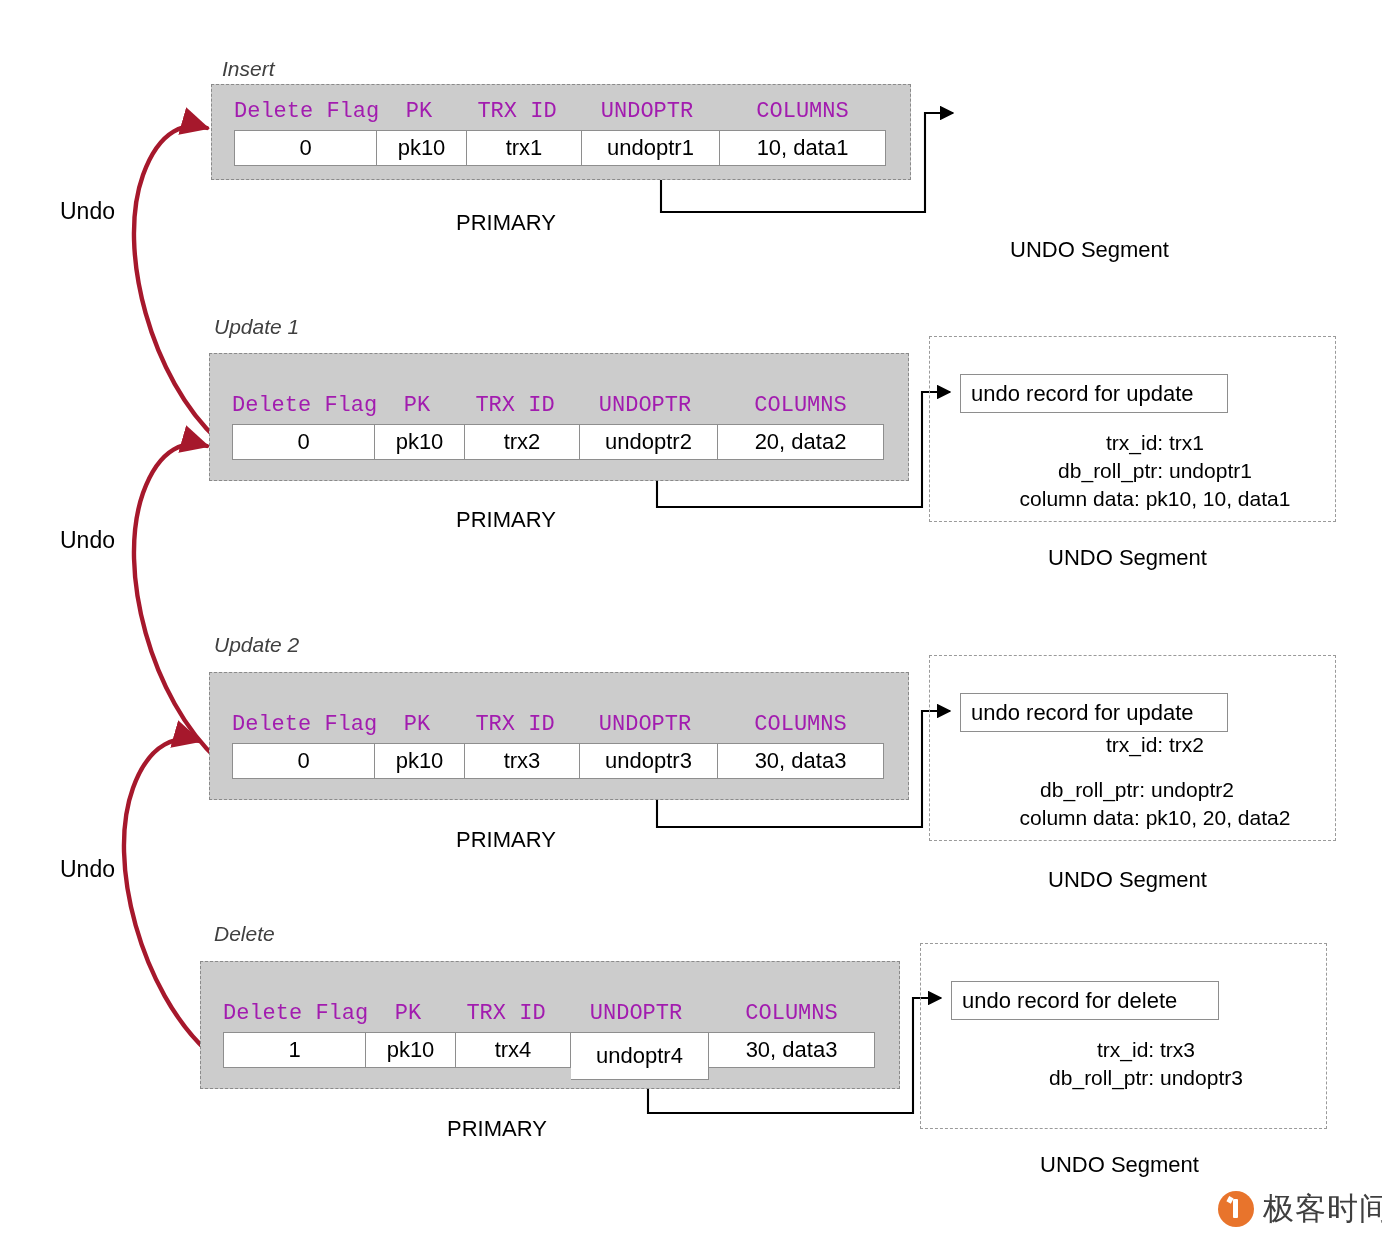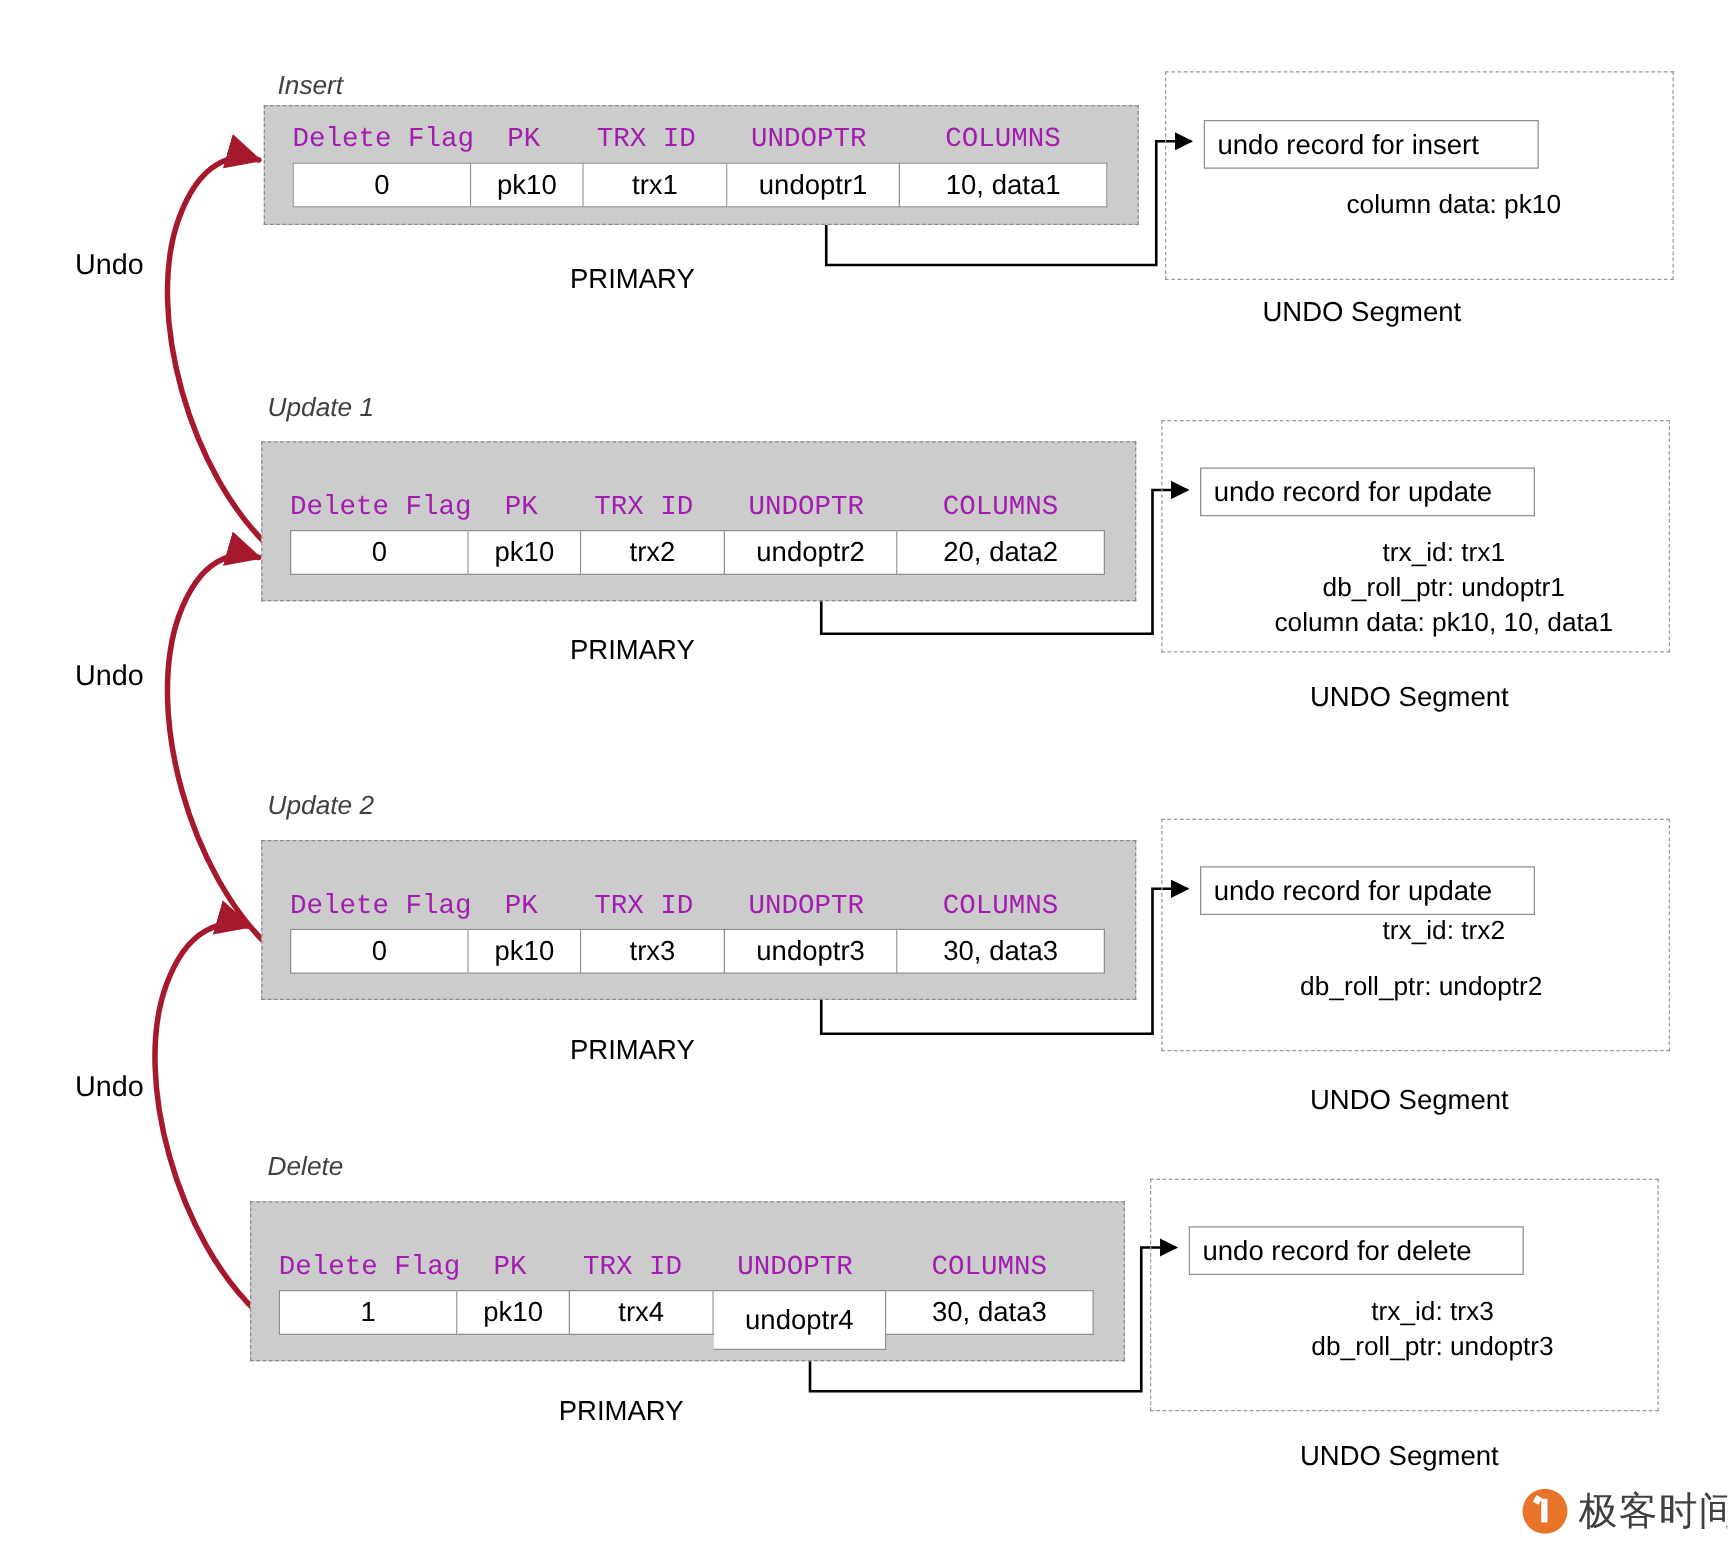--- a/index.html
+++ b/index.html
@@ -215,24 +215,20 @@
     </div>
     <div class="data-cell" style="left:22px;  top:45px; width:143px; height:36px;">0</div>
     <div class="data-cell" style="left:165px; top:45px; width:90px;  height:36px;">pk10</div>
     <div class="data-cell" style="left:255px; top:45px; width:115px; height:36px;">trx1</div>
     <div class="data-cell" style="left:370px; top:45px; width:138px; height:36px;">undoptr1</div>
     <div class="data-cell" style="left:508px; top:45px; width:166px; height:36px;">10,  data1</div>
   </div>
 
   <div class="abs primary-caption" style="left:456px; top:212px;">PRIMARY</div>
 
-  <div class="abs undo-seg" style="left:932px; top:57px; width:407px; height:167px;">
-    <div class="undo-rec-box" style="left:30px; top:38px; width:268px; height:39px;">undo record for insert</div>
-    <div class="undo-detail" style="left:80px; top:92px; width:300px;">column data: pk10</div>
-  </div>
   <div class="abs seg-caption" style="left:1010px; top:239px;">UNDO Segment</div>
 
   <div class="abs op-title" style="left:214px; top:316px;">Update 1</div>
 
   <div class="abs primary-box" style="left:209px; top:353px; width:700px; height:128px;">
     <div class="hdr-row">
       <div class="hdr-cell" style="left:22px;  top:41px; width:145px;">Delete Flag</div>
       <div class="hdr-cell" style="left:167px; top:41px; width:80px;">PK</div>
       <div class="hdr-cell" style="left:250px; top:41px; width:110px;">TRX  ID</div>
       <div class="hdr-cell" style="left:365px; top:41px; width:140px;">UNDOPTR</div>
@@ -271,20 +267,21 @@
     <div class="data-cell" style="left:370px; top:70px; width:138px; height:36px;">undoptr3</div>
     <div class="data-cell" style="left:508px; top:70px; width:166px; height:36px;">30,  data3</div>
   </div>
 
   <div class="abs primary-caption" style="left:456px; top:829px;">PRIMARY</div>
 
   <div class="abs undo-seg" style="left:929px; top:655px; width:407px; height:186px;">
     <div class="undo-rec-box" style="left:30px; top:37px; width:268px; height:39px;">undo record for update</div>
     <div class="undo-detail" style="left:60px; top:75px; width:330px;text-align:center;">trx_id: trx2</div>
     <div class="undo-detail" style="left:42px; top:120px; width:330px;">db_roll_ptr: undoptr2</div>
+    <div class="undo-detail" style="left:60px; top:148px; width:330px;">column data: pk10, 20, data2</div>
   </div>
   <div class="abs seg-caption" style="left:1048px; top:869px;">UNDO Segment</div>
 
   <div class="abs op-title" style="left:214px; top:923px;">Delete</div>
 
   <div class="abs primary-box" style="left:200px; top:961px; width:700px; height:128px;">
     <div class="hdr-row">
       <div class="hdr-cell" style="left:22px;  top:41px; width:145px;">Delete Flag</div>
       <div class="hdr-cell" style="left:167px; top:41px; width:80px;">PK</div>
       <div class="hdr-cell" style="left:250px; top:41px; width:110px;">TRX  ID</div>

